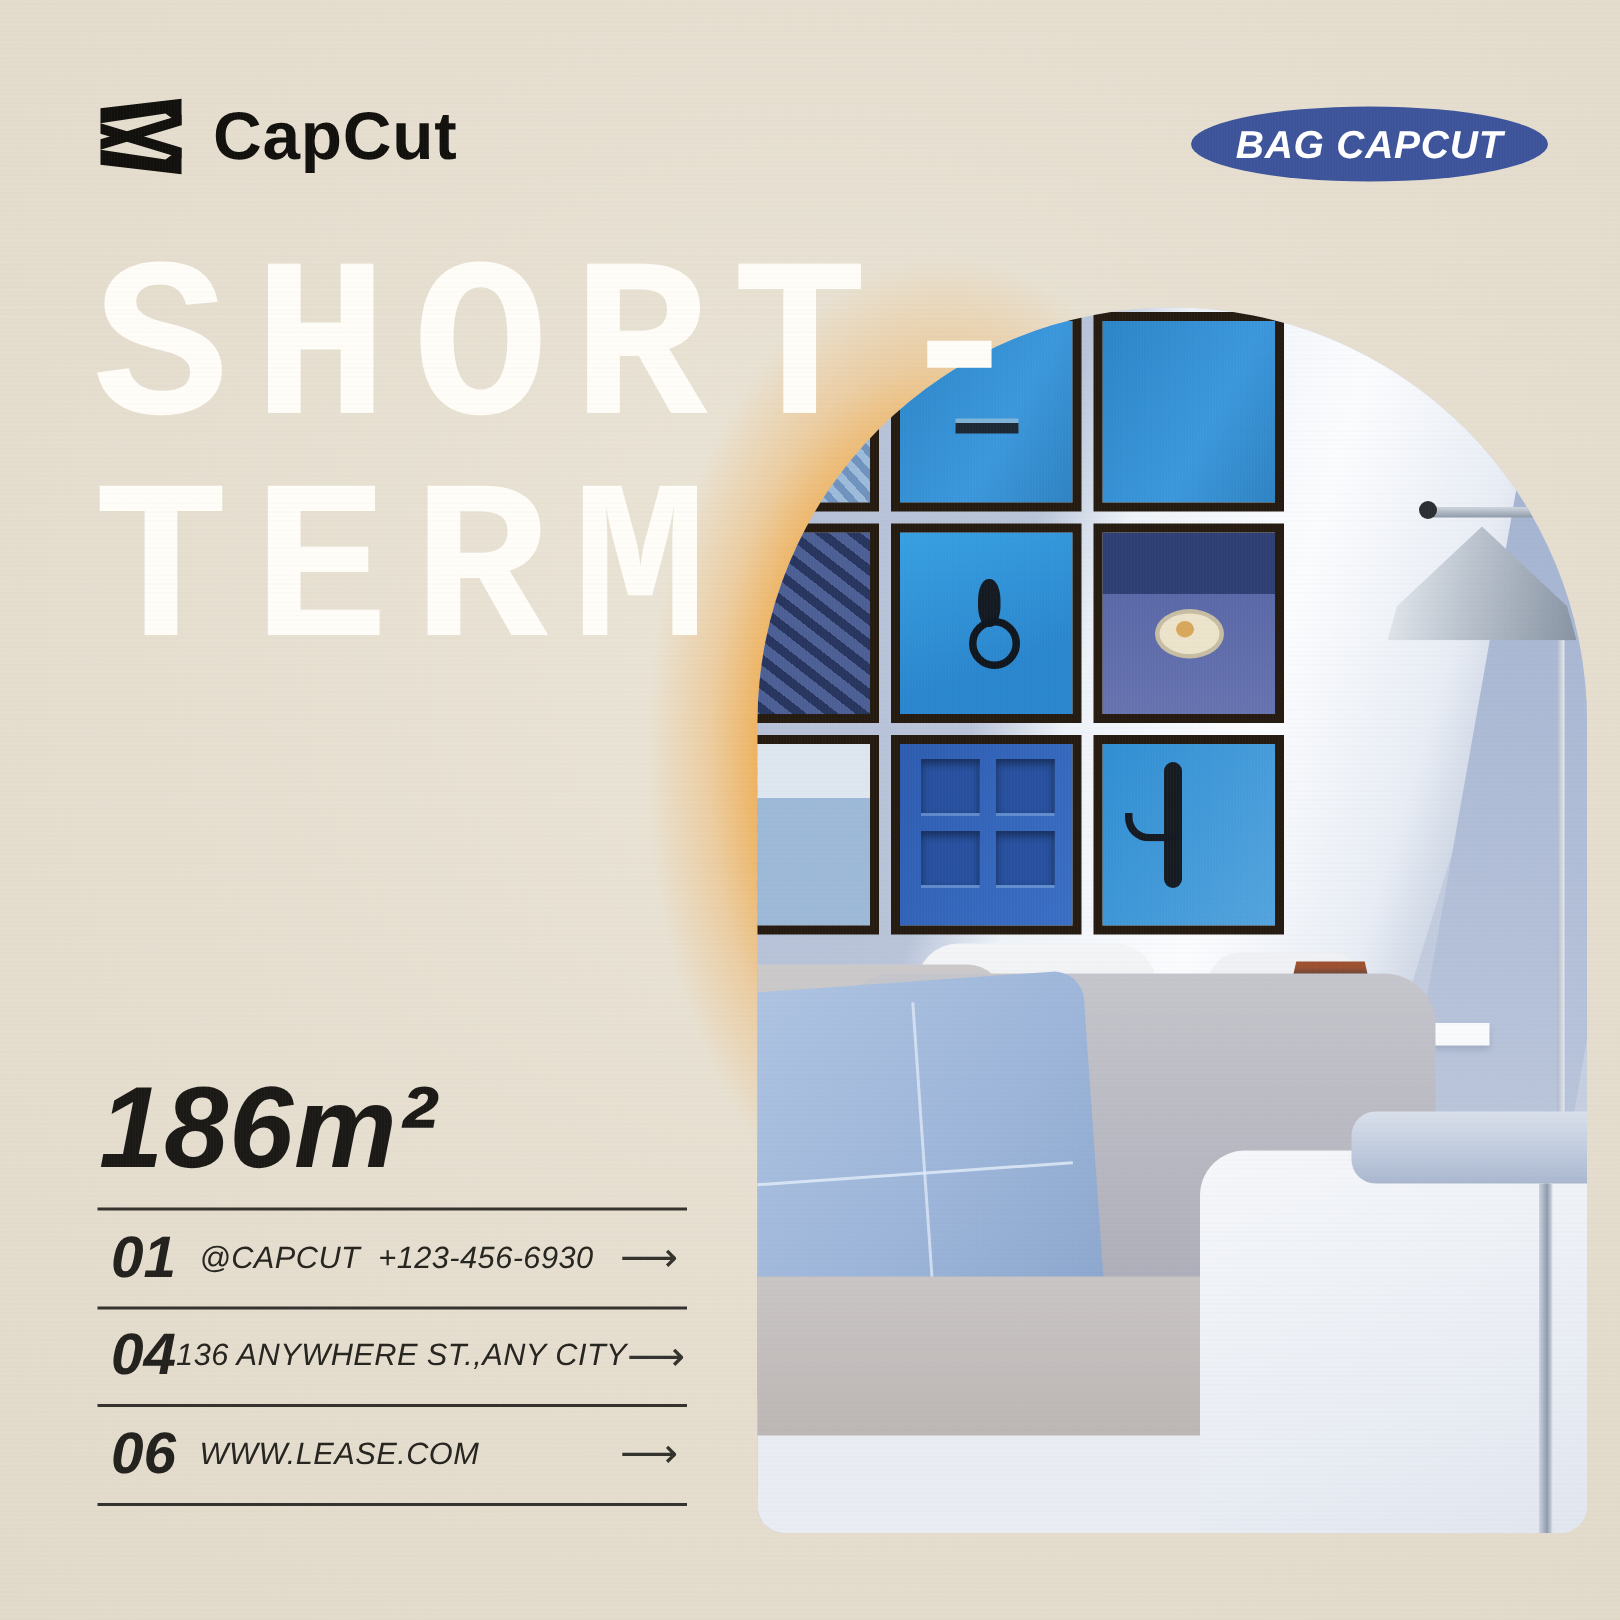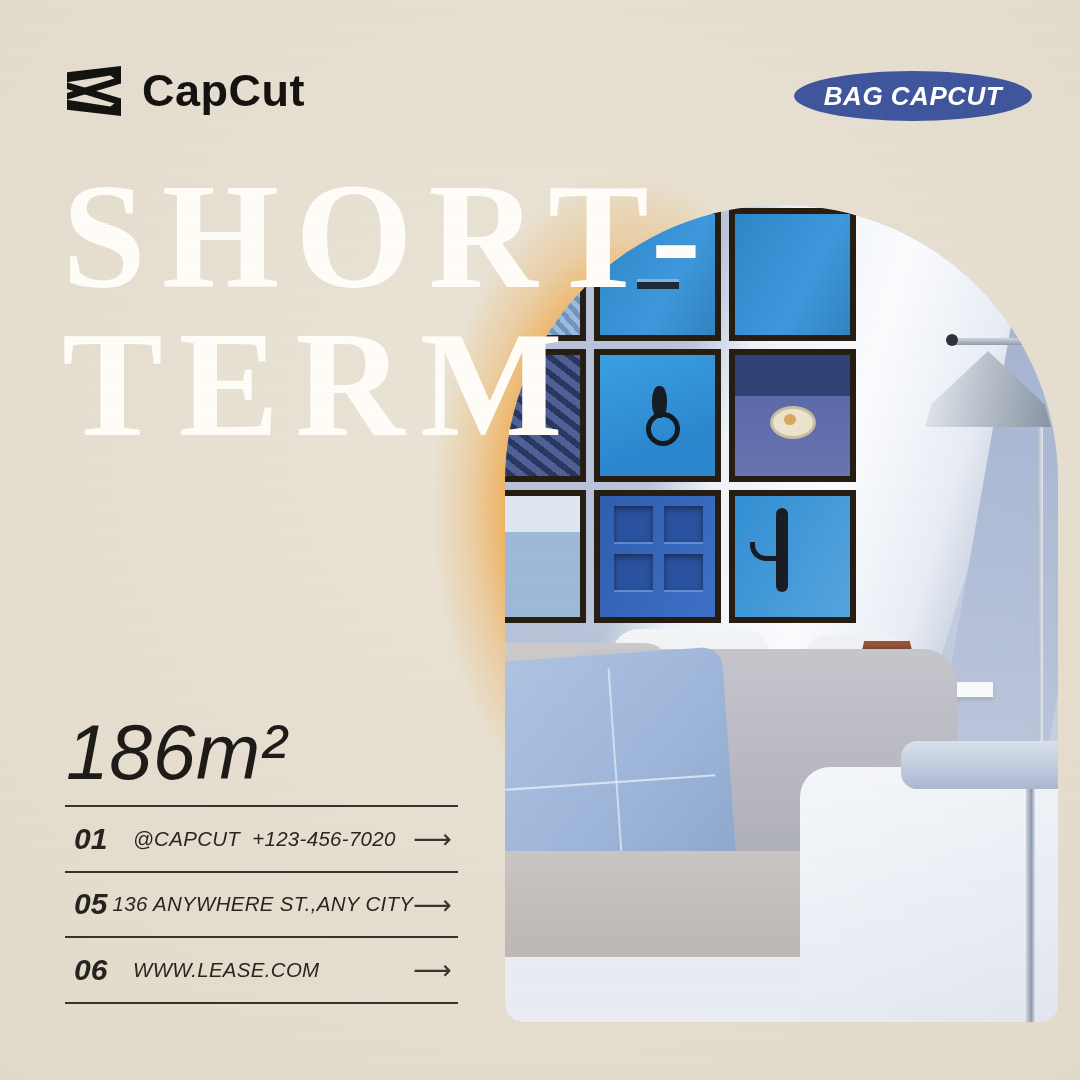--- a/index.html
+++ b/index.html
@@ -106,32 +106,32 @@
   .sofa-arm{left:295px;top:562px;width:305px;height:262px;border-radius:30px 24px 0 0;background:linear-gradient(160deg,#f5f7fa 0%,#e9edf4 60%,#dfe5ee 100%);}
   .sofa-base{left:-30px;top:752px;width:480px;height:70px;background:#e9edf3;}
   .float-table{
     left:396px;top:536px;width:180px;height:48px;border-radius:16px 4px 4px 16px;
     background:linear-gradient(180deg,#d9e0ec 0%,#c0cbde 55%,#a9b7cf 100%);
   }
   .table-leg{left:521px;top:584px;width:9px;height:235px;background:linear-gradient(90deg,#cdd4e0,#8e9aac 60%,#d9dee7);}
   
   .headline{
     position:absolute;left:62px;top:162px;z-index:20;margin:0;
-    font-family:Liberation Serif, serif;font-weight:700;
+    font-family:Liberation Mono, monospace;font-weight:700;
     font-size:151px;line-height:148px;letter-spacing:.105em;color:#fffdf8;
   }
   .headline span{display:block;}
   
   .area{
     position:absolute;left:66px;top:708px;z-index:20;
-    font-style:italic;font-weight:400;font-size:77px;color:#1b1916;letter-spacing:.5px;
+    font-style:italic;font-weight:700;font-size:77px;color:#1b1916;letter-spacing:.5px;
   }
   .contacts{position:absolute;left:65px;top:805px;width:393px;z-index:20;border-bottom:2px solid #34322d;}
   .c-row{display:flex;align-items:center;height:65.5px;border-top:2px solid #34322d;padding-left:9px;box-sizing:border-box;}
-  .c-num{width:59px;font-style:italic;font-weight:600;font-size:30px;color:#23211d;}
+  .c-num{width:59px;font-style:italic;font-weight:600;font-size:39px;color:#23211d;}
   .c-label{flex:1;font-style:italic;font-weight:500;font-size:20.5px;letter-spacing:.3px;color:#26241f;white-space:pre;}
   .c-arrow{font-family:"DejaVu Sans",sans-serif;font-size:27px;font-weight:400;color:#34322d;margin-right:6px;}
 </style>
 </head>
 <body>
 
 <div class="canvas">
 
   <div class="brand">
     <svg viewBox="0 0 100 86" aria-hidden="true">
@@ -205,25 +205,25 @@
   <h1 class="headline">
     <span>SHORT-</span>
     <span>TERM</span>
   </h1>
 
   <div class="area">186m²</div>
 
   <div class="contacts">
     <div class="c-row">
       <span class="c-num">01</span>
-      <span class="c-label">@CAPCUT  +123-456-7020</span>
+      <span class="c-label">@CAPCUT  +123-456-6930</span>
       <span class="c-arrow">⟶</span>
     </div>
     <div class="c-row">
-      <span class="c-num">05</span>
+      <span class="c-num">04</span>
       <span class="c-label">136 ANYWHERE ST.,ANY CITY</span>
       <span class="c-arrow">⟶</span>
     </div>
     <div class="c-row">
       <span class="c-num">06</span>
       <span class="c-label">WWW.LEASE.COM</span>
       <span class="c-arrow">⟶</span>
     </div>
   </div>
 

